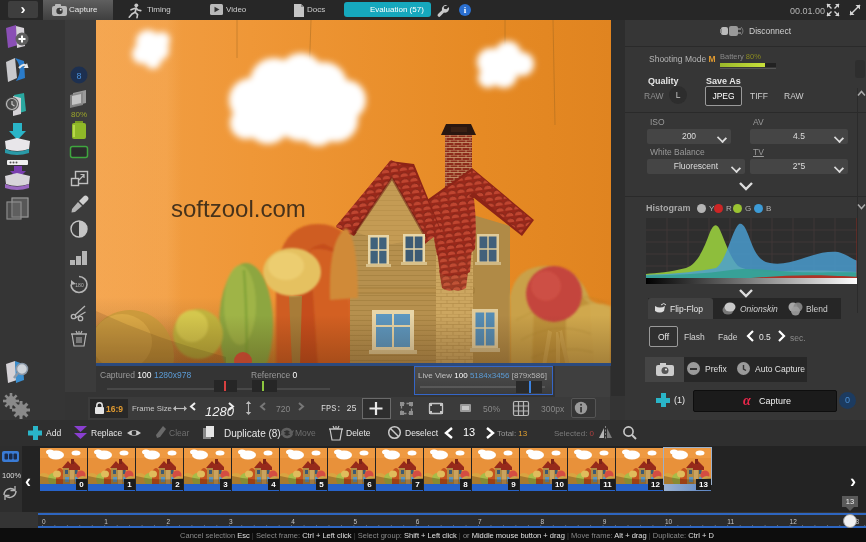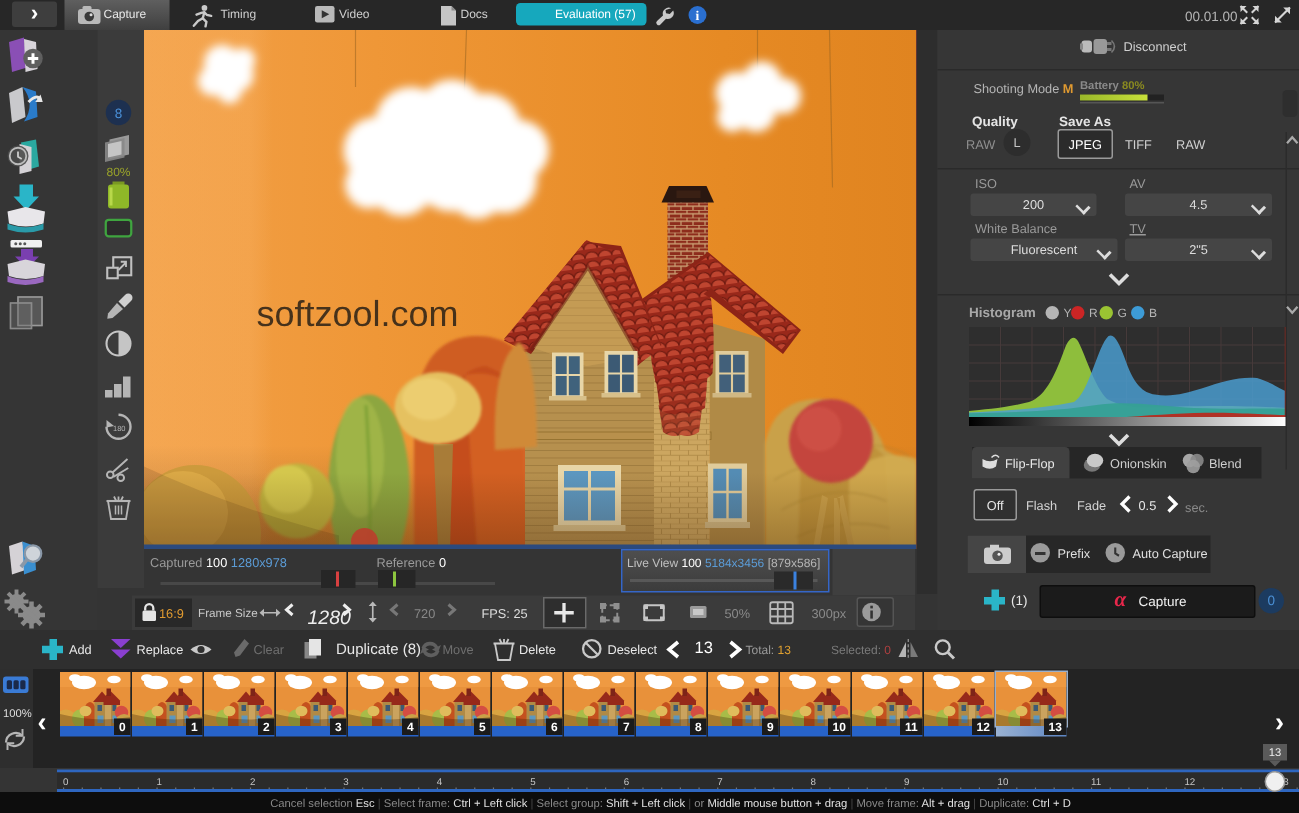--- a/index.html
+++ b/index.html
@@ -476,29 +476,29 @@
     <g transform="translate(425,4)" stroke="#b9b9b9" stroke-width="1.2" fill="none">
       <rect x="0.5" y="0.5" width="15" height="14" rx="1.5"></rect>
       <path d="M5.5,0.5 V14.5 M10.5,0.5 V14.5 M0.5,5 H15.5 M0.5,10 H15.5"></path>
     </g>
     <g transform="translate(486,4)">
         <circle cx="7" cy="7" r="6.2" fill="#9a9a9a"></circle>
         <rect x="6.2" y="2.8" width="1.7" height="1.8" fill="#333"></rect>
         <rect x="6.2" y="6" width="1.7" height="5.4" fill="#333"></rect>
       </g>
   </svg>
-  <div class="abs" style="left:106px;top:404px;font-size:8.5px;color:#e09a30;font-weight:normal;">16:9</div>
+  <div class="abs" style="left:106px;top:404px;font-size:8.5px;color:#e09a30;font-weight:bold;">16:9</div>
   <div class="abs" style="left:132px;top:404px;font-size:7.8px;color:#c8c8c8;">Frame Size</div>
   <div class="abs" id="settingsicons"></div>
 
   <div class="abs" style="left:205px;top:404px;font-size:13px;color:#eee;font-style:italic;">1280</div>
 
   <div class="abs" style="left:276px;top:404px;font-size:8.5px;color:#888;">720</div>
 
-  <div class="abs" style="left:321px;top:404px;font-size:8.5px;color:#ddd;">FPS: 25</div>
+  <div class="abs" style="left:321px;top:404px;font-size:8.5px;color:#ddd;font-family:Liberation Mono, monospace;">FPS: 25</div>
   <div class="abs" style="left:362px;top:398px;width:29px;height:21px;background:#2e2e2e;border:1px solid #6a6a6a;"></div>
   <div class="abs" style="left:483px;top:404px;font-size:8.5px;color:#8a8a8a;">50%</div>
   <div class="abs" style="left:541px;top:404px;font-size:8.5px;color:#8a8a8a;">300px</div>
   <div class="abs" style="left:571px;top:398px;width:25px;height:20px;background:#353535;border:1px solid #555;border-radius:2px;"></div>
 
   <div class="abs" style="left:0;top:420px;width:866px;height:26px;background:#2f2f2f;"></div>
   <svg class="abs" id="toolbaricons" style="left:0;top:420px;" width="866" height="26" viewBox="0 0 866 26">
     <g transform="translate(28,6)">
         <rect x="5" y="0" width="5" height="14" fill="#2ab5c8"></rect>
         <rect x="0" y="4.5" width="14" height="5" fill="#2ab5c8"></rect>
@@ -807,21 +807,21 @@
       <rect x="0" y="5" width="2" height="4" fill="#888"></rect>
       <rect x="9" y="2" width="9" height="10" rx="2" fill="#999"></rect>
       <rect x="18" y="4" width="3" height="2" fill="#777"></rect>
         <rect x="18" y="8" width="3" height="2" fill="#777"></rect>
       <path d="M21,3 q4,4 0,8" stroke="#777" fill="none"></path>
     </svg>
     <div class="abs" style="left:124px;top:6px;font-size:8.5px;color:#d0d0d0;">Disconnect</div>
     <div class="abs" style="left:0px;top:26px;width:241px;height:1px;background:#2a2a2a;"></div>
 
     <div class="abs" style="left:24px;top:34px;font-size:8.5px;color:#b5b5b5;">Shooting Mode <span style="color:#e09a30;font-weight:bold;">M</span></div>
-    <div class="abs" style="left:95px;top:32px;font-size:7.5px;color:#8a8a8a;font-weight:bold;">Battery <span style="color:#8a8a20;">80%</span></div>
+    <div class="abs" style="left:95px;top:32px;font-size:7.5px;color:#8a8a8a;">Battery <span style="color:#8a8a20;">80%</span></div>
     <div class="abs" style="left:95px;top:43px;width:56px;height:4px;background:#222;"></div>
     <div class="abs" style="left:95px;top:43px;width:45px;height:4px;background:linear-gradient(90deg,#9ab82a,#c8e03a);"></div>
     <div class="abs" style="left:95px;top:48px;width:56px;height:1px;background:#555;"></div>
 
     <div class="abs" style="left:23px;top:56px;font-size:9px;color:#e5e5e5;font-weight:bold;">Quality</div>
     <div class="abs" style="left:81px;top:56px;font-size:9px;color:#e5e5e5;font-weight:bold;">Save As</div>
     <div class="abs" style="left:19px;top:71px;font-size:8.5px;color:#8f8f8f;">RAW</div>
     <div class="abs" style="left:44px;top:66px;width:18px;height:18px;border-radius:50%;background:#2d2d2d;color:#c5c5c5;font-size:8.5px;text-align:center;line-height:18px;">L</div>
     <div class="abs" style="left:80px;top:66px;width:37px;height:20px;background:#2b2b2b;border:1px solid #9a9a9a;border-radius:2px;color:#fff;font-size:8.5px;text-align:center;line-height:18px;">JPEG</div>
     <div class="abs" style="left:125px;top:71px;font-size:8.5px;color:#cfcfcf;">TIFF</div>
@@ -877,21 +877,21 @@
     <div class="abs" style="left:23px;top:278px;width:65px;height:21px;background:#414141;border-radius:3px 3px 0 0;"></div>
     <svg class="abs" style="left:28px;top:282px;" width="15" height="13" viewBox="0 0 15 13">
       <path d="M2,9 q5,3 9,0 l1,-5 q-5,3 -10,0 z" fill="#ddd"></path>
         <path d="M8,3 q3,-3 5,0" stroke="#ddd" fill="none"></path>
     </svg>
     <div class="abs" style="left:45px;top:284px;font-size:8.5px;color:#e8e8e8;">Flip-Flop</div>
     <svg class="abs" style="left:96px;top:281px;" width="16" height="15" viewBox="0 0 16 15">
       <ellipse cx="7" cy="9" rx="5.5" ry="4.5" fill="#777"></ellipse>
         <ellipse cx="9" cy="6" rx="5.5" ry="4.5" fill="#c9c9c9"></ellipse>
     </svg>
-    <div class="abs" style="left:115px;top:284px;font-size:8.5px;color:#cfcfcf;">Onionskin</div>
+    <div class="abs" style="left:115px;top:284px;font-size:8.5px;color:#cfcfcf;font-style:italic;">Onionskin</div>
     <svg class="abs" style="left:162px;top:281px;" width="17" height="16" viewBox="0 0 17 16">
       <circle cx="6" cy="6" r="4.5" fill="#b5b5b5" opacity="0.9"></circle>
         <circle cx="11" cy="6" r="4.5" fill="#8a8a8a" opacity="0.9"></circle>
         <circle cx="8.5" cy="10" r="4.5" fill="#9f9f9f" opacity="0.9"></circle>
     </svg>
     <div class="abs" style="left:181px;top:284px;font-size:8.5px;color:#cfcfcf;">Blend</div>
 
     <div class="abs" style="left:24px;top:306px;width:29px;height:21px;background:#303030;border:1px solid #999;border-radius:2px;color:#e8e8e8;font-size:8.5px;text-align:center;line-height:20px;">Off</div>
     <div class="abs" style="left:59px;top:312px;font-size:8.5px;color:#d5d5d5;">Flash</div>
     <div class="abs" style="left:93px;top:312px;font-size:8.5px;color:#d5d5d5;">Fade</div>

